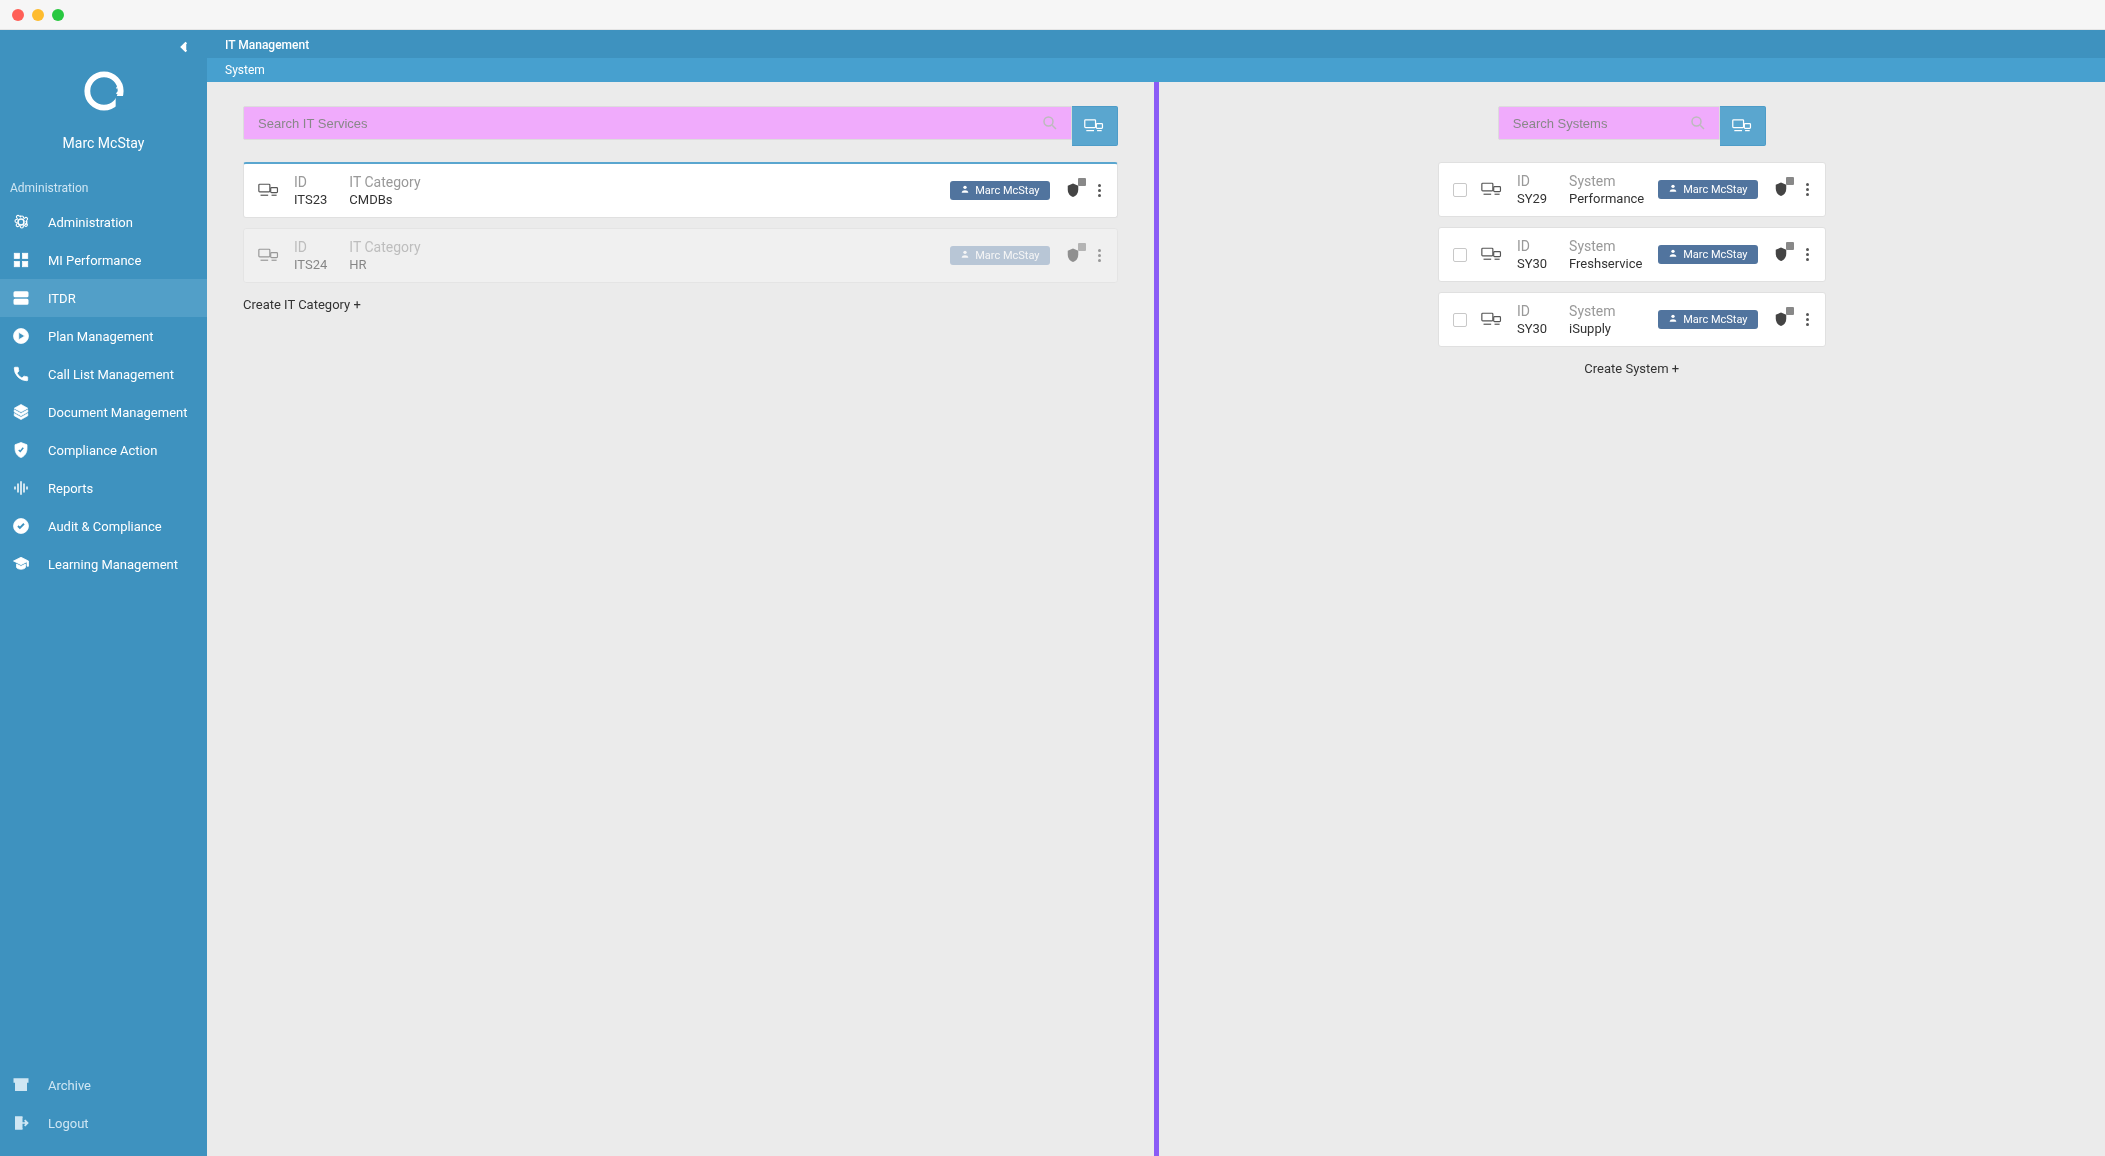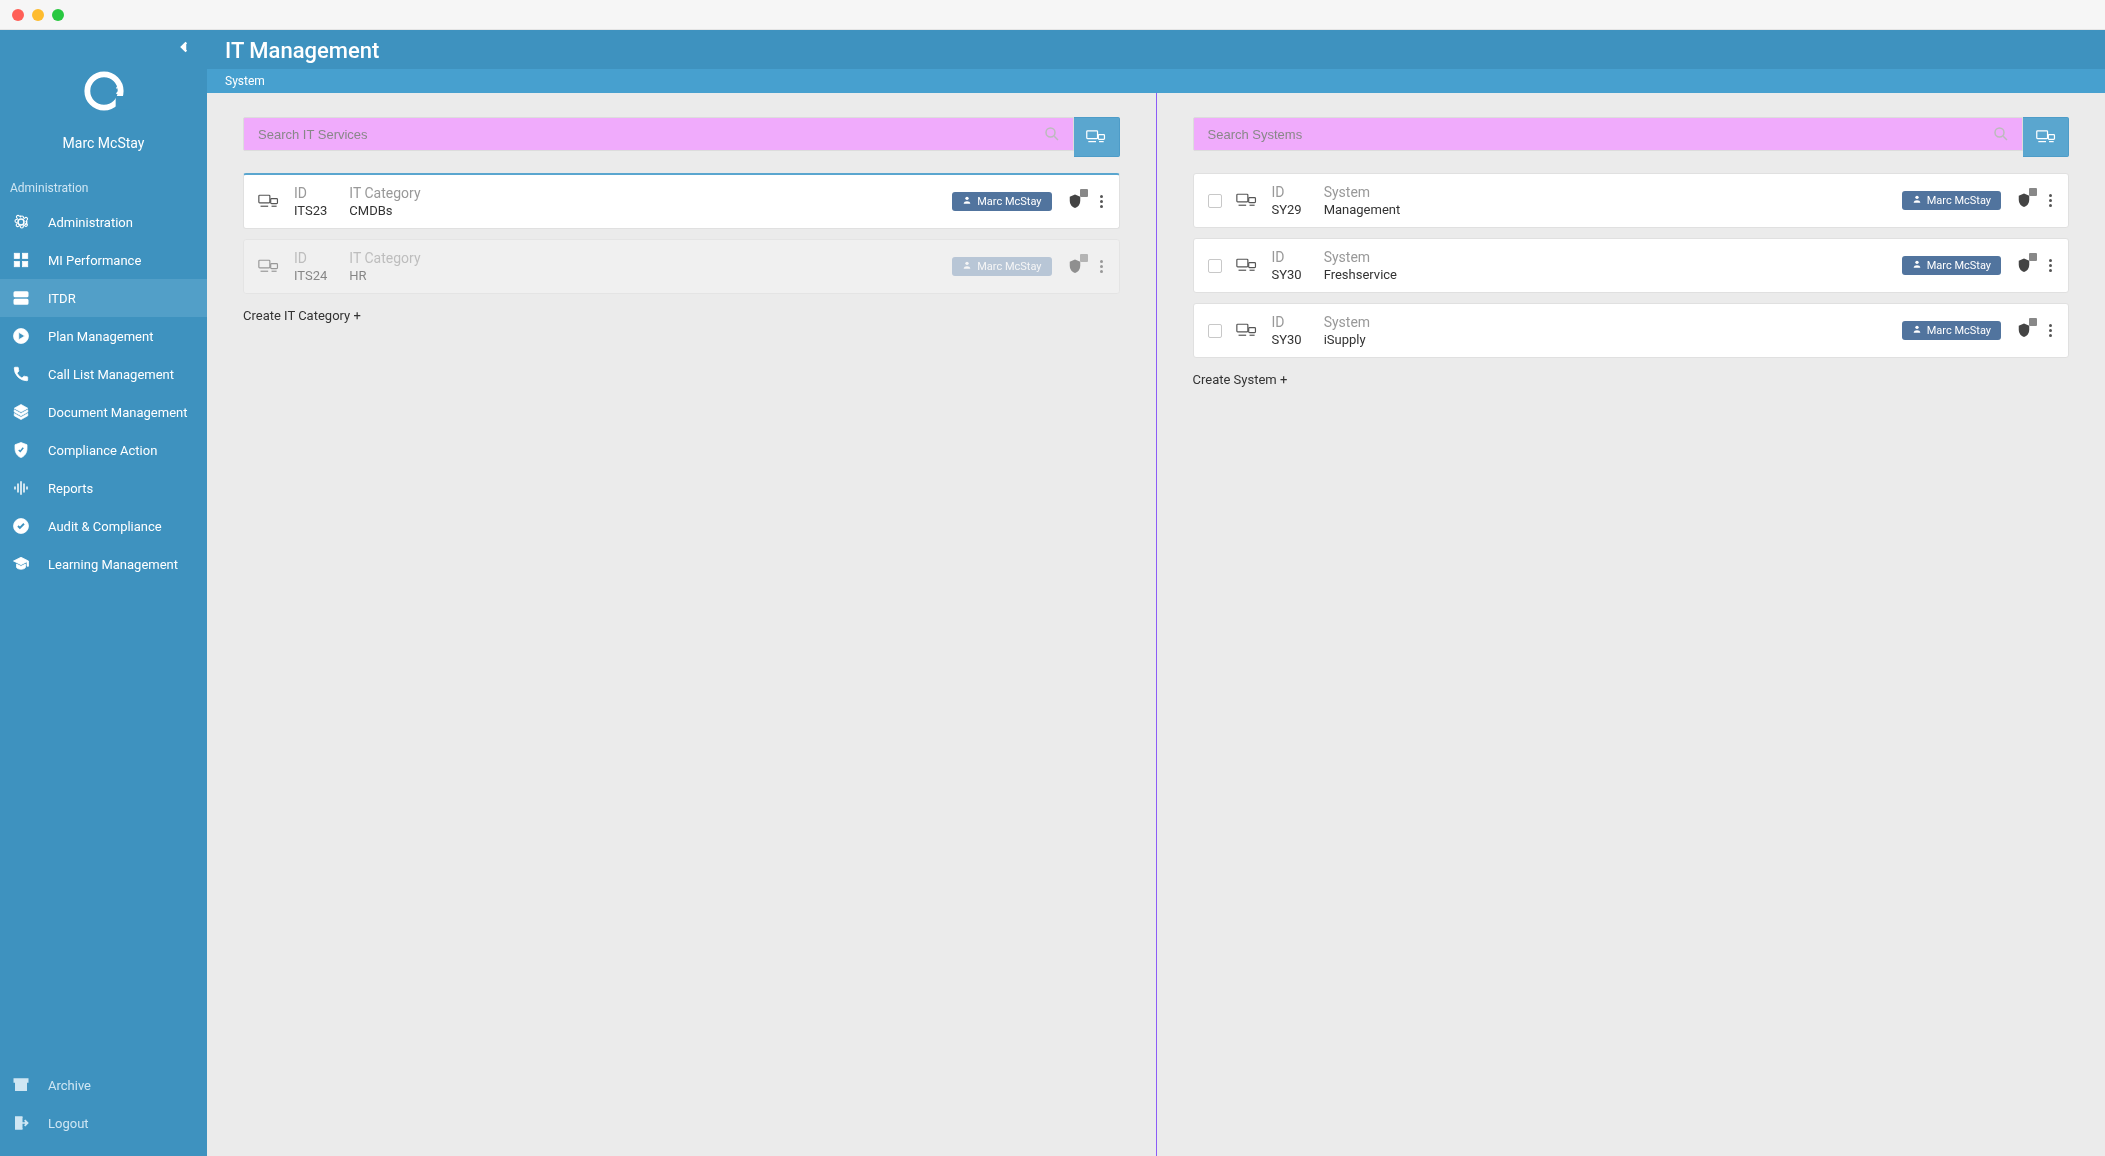--- a/index.html
+++ b/index.html
@@ -60,38 +60,38 @@
 .nav-icon { width: 18px; height: 18px; display:flex; align-items:center; justify-content:center; flex-shrink:0;}
 .nav-icon svg { width: 18px; height: 18px; fill: #fff; stroke: #fff; }
 .sidebar-bottom { padding: 8px 0 14px; }
 .sidebar-bottom .nav-item { color: #cfe6f3; text-align: right; }
 .sidebar-bottom .nav-icon svg { fill:#cfe6f3; stroke:#cfe6f3; }
 
 .main { flex:1; display:flex; flex-direction:column; min-width:0; }
 .page-header {
   background:#3e92bf; color:#fff;
   padding: 8px 18px 6px;
-  font-size: 22px;
+  font-size: 12px;
   font-weight: 500;
 }
 .tabbar {
   background:#47a0cf; color:#fff;
   padding: 5px 18px;
   font-size: 12px;
 }
 .content {
   flex:1; background:#ebebeb;
   display:flex; min-height:0;
 }
 .pane {
   flex:1; padding:24px 36px 20px;
   display:flex; flex-direction:column;
   min-width:0;
 }
-.pane + .pane { border-left:1px solid #8b5cf6; }
+.pane + .pane { border-left:5px solid #8b5cf6;align-items:center; }
 .searchrow {
   display:flex; margin-bottom:16px;
 }
 .searchbox {
   flex:1; display:flex; align-items:center;
   background:#f0abfc; border:1px solid #dcdcdc;
   border-radius:2px 0 0 2px;
   padding:0 12px 0 14px;
   height:34px;
 }
@@ -439,21 +439,21 @@
                     <line x1="16" y1="14" x2="22" y2="14"></line>
                   </svg>
                 </span>
                 <div class="field-group">
                   <div class="field">
                     <span class="label">ID</span>
                     <span class="value">SY29</span>
                   </div>
                   <div class="field">
                     <span class="label">System</span>
-                    <span class="value">Management</span>
+                    <span class="value">Performance</span>
                   </div>
                 </div>
                 <div class="right-actions">
                   <span class="owner-chip">
                     <span><svg viewBox="0 0 24 24">
                         <circle cx="12" cy="8" r="4"></circle>
                         <path d="M4 21c0-4 4-6 8-6s8 2 8 6"></path>
                       </svg></span>
                     <span>Marc McStay</span>
                   </span>

